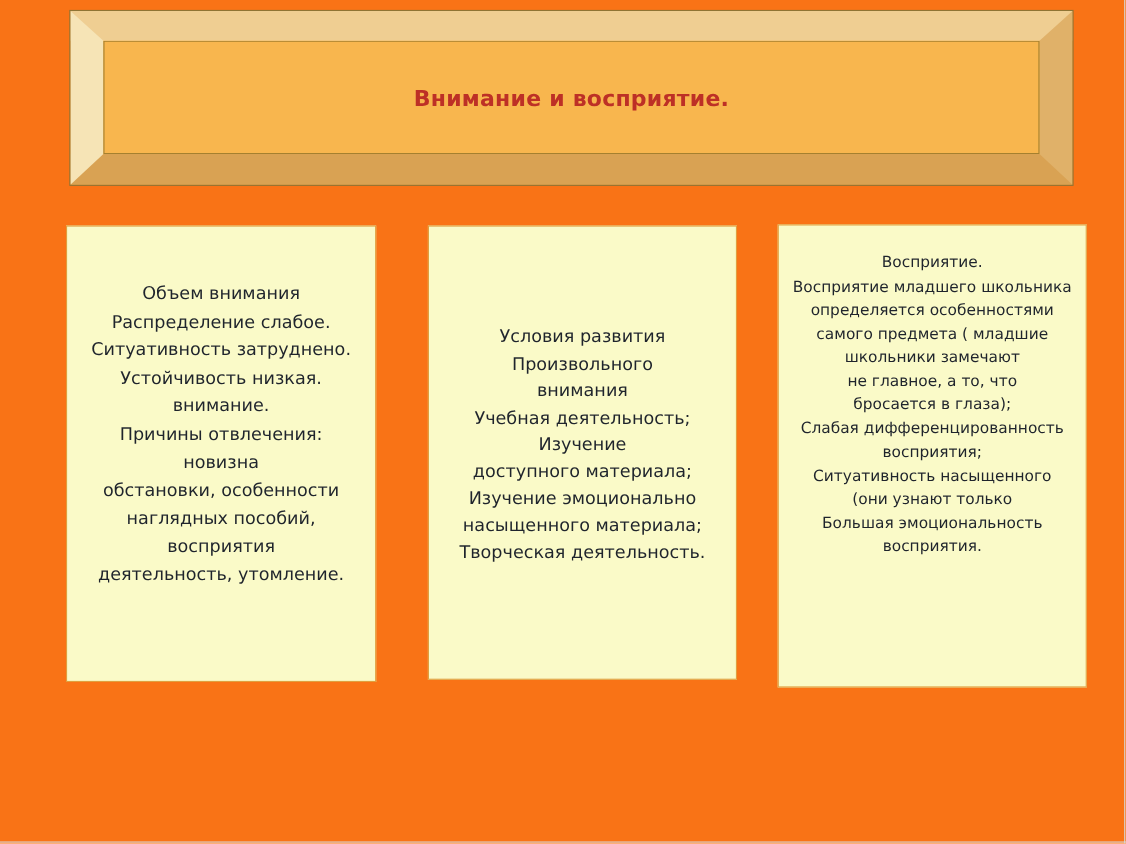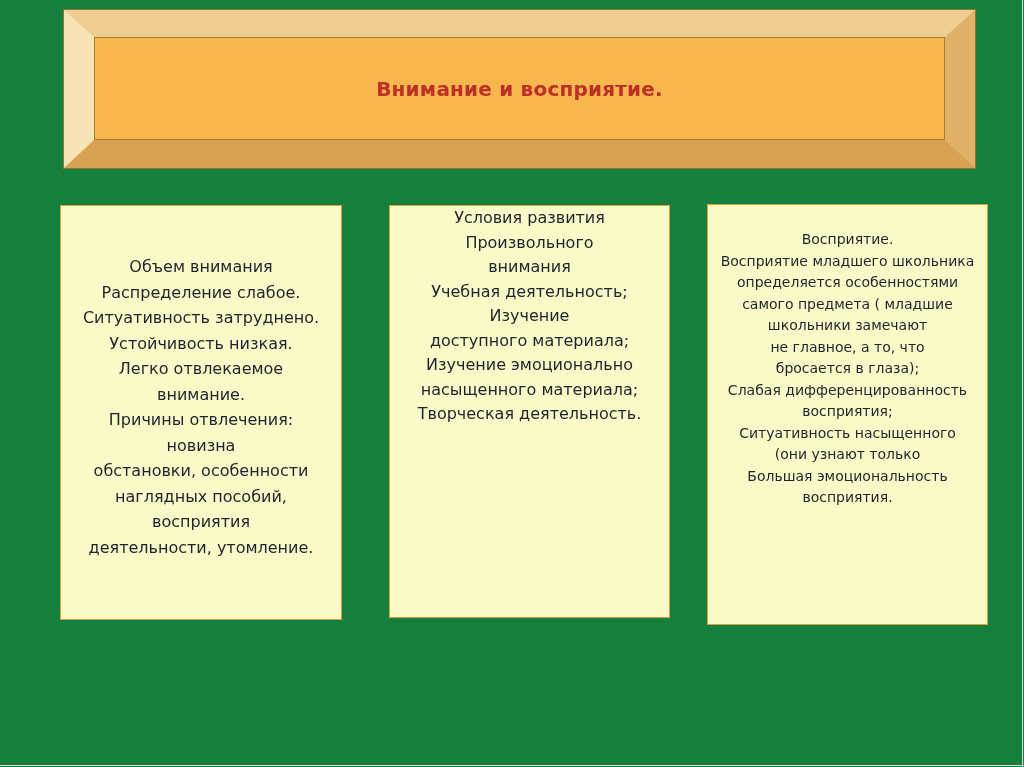--- a/index.html
+++ b/index.html
@@ -1,19 +1,19 @@
 <!DOCTYPE html>
 <html><head>
 <meta charset="utf-8">
 <style>
   html,body{margin:0;padding:0;background:#ffffff;}
   .slide{
     position:relative;
     width:1024px;height:767px;
-    background:#15803d;
+    background:#f97316;
     overflow:hidden;
     font-family:"DejaVu Sans","Liberation Sans",sans-serif;
   }
   .edge-right{position:absolute;top:0;right:1px;width:1px;height:100%;background:#d9d9d9;}
   .edge-bottom{position:absolute;left:0;bottom:1px;width:100%;height:1px;background:#d9d9d9;}
 
   
   .banner{
     position:absolute;left:64px;top:10px;width:911px;height:158px;
     box-sizing:border-box;
@@ -41,21 +41,21 @@
     box-sizing:border-box;
     background:#FAFAC8;
     border:1px solid #E09F3E;
     color:#1F242C;
     text-align:center;
   }
   .card .line{white-space:nowrap;}
   .card .heading .line{font-weight:normal;}
 
   .card1{left:60px;top:205px;width:282px;height:415px;padding-top:48px;font-size:16px;line-height:25.5px;}
-  .card2{left:389px;top:205px;width:281px;height:413px;font-size:16px;line-height:24.5px;}
+  .card2{left:389px;top:205px;width:281px;height:413px;padding-top:88px;font-size:16px;line-height:24.5px;}
   .card3{left:707px;top:204px;width:281px;height:421px;padding-top:24px;font-size:14px;line-height:21.5px;}
 </style>
 </head>
 <body>
 
 <div class="slide">
 
   <div class="banner">
     <div class="banner-face">
       <div class="slide-title">Внимание и восприятие.</div>
@@ -63,28 +63,27 @@
   </div>
 
   <div class="card card1">
     <div class="heading">
         <div class="line">Объем внимания</div>
       </div>
     <div class="body">
         <div class="line">Распределение слабое.</div>
         <div class="line">Ситуативность затруднено.</div>
         <div class="line">Устойчивость низкая.</div>
-        <div class="line">Легко отвлекаемое</div>
         <div class="line">внимание.</div>
         <div class="line">Причины отвлечения:</div>
         <div class="line">новизна</div>
         <div class="line">обстановки, особенности</div>
         <div class="line">наглядных пособий,</div>
         <div class="line">восприятия</div>
-        <div class="line">деятельности, утомление.</div>
+        <div class="line">деятельность, утомление.</div>
       </div>
   </div>
 
   <div class="card card2">
     <div class="heading">
         <div class="line">Условия развития</div>
         <div class="line">Произвольного</div>
         <div class="line">внимания</div>
       </div>
     <div class="body">

